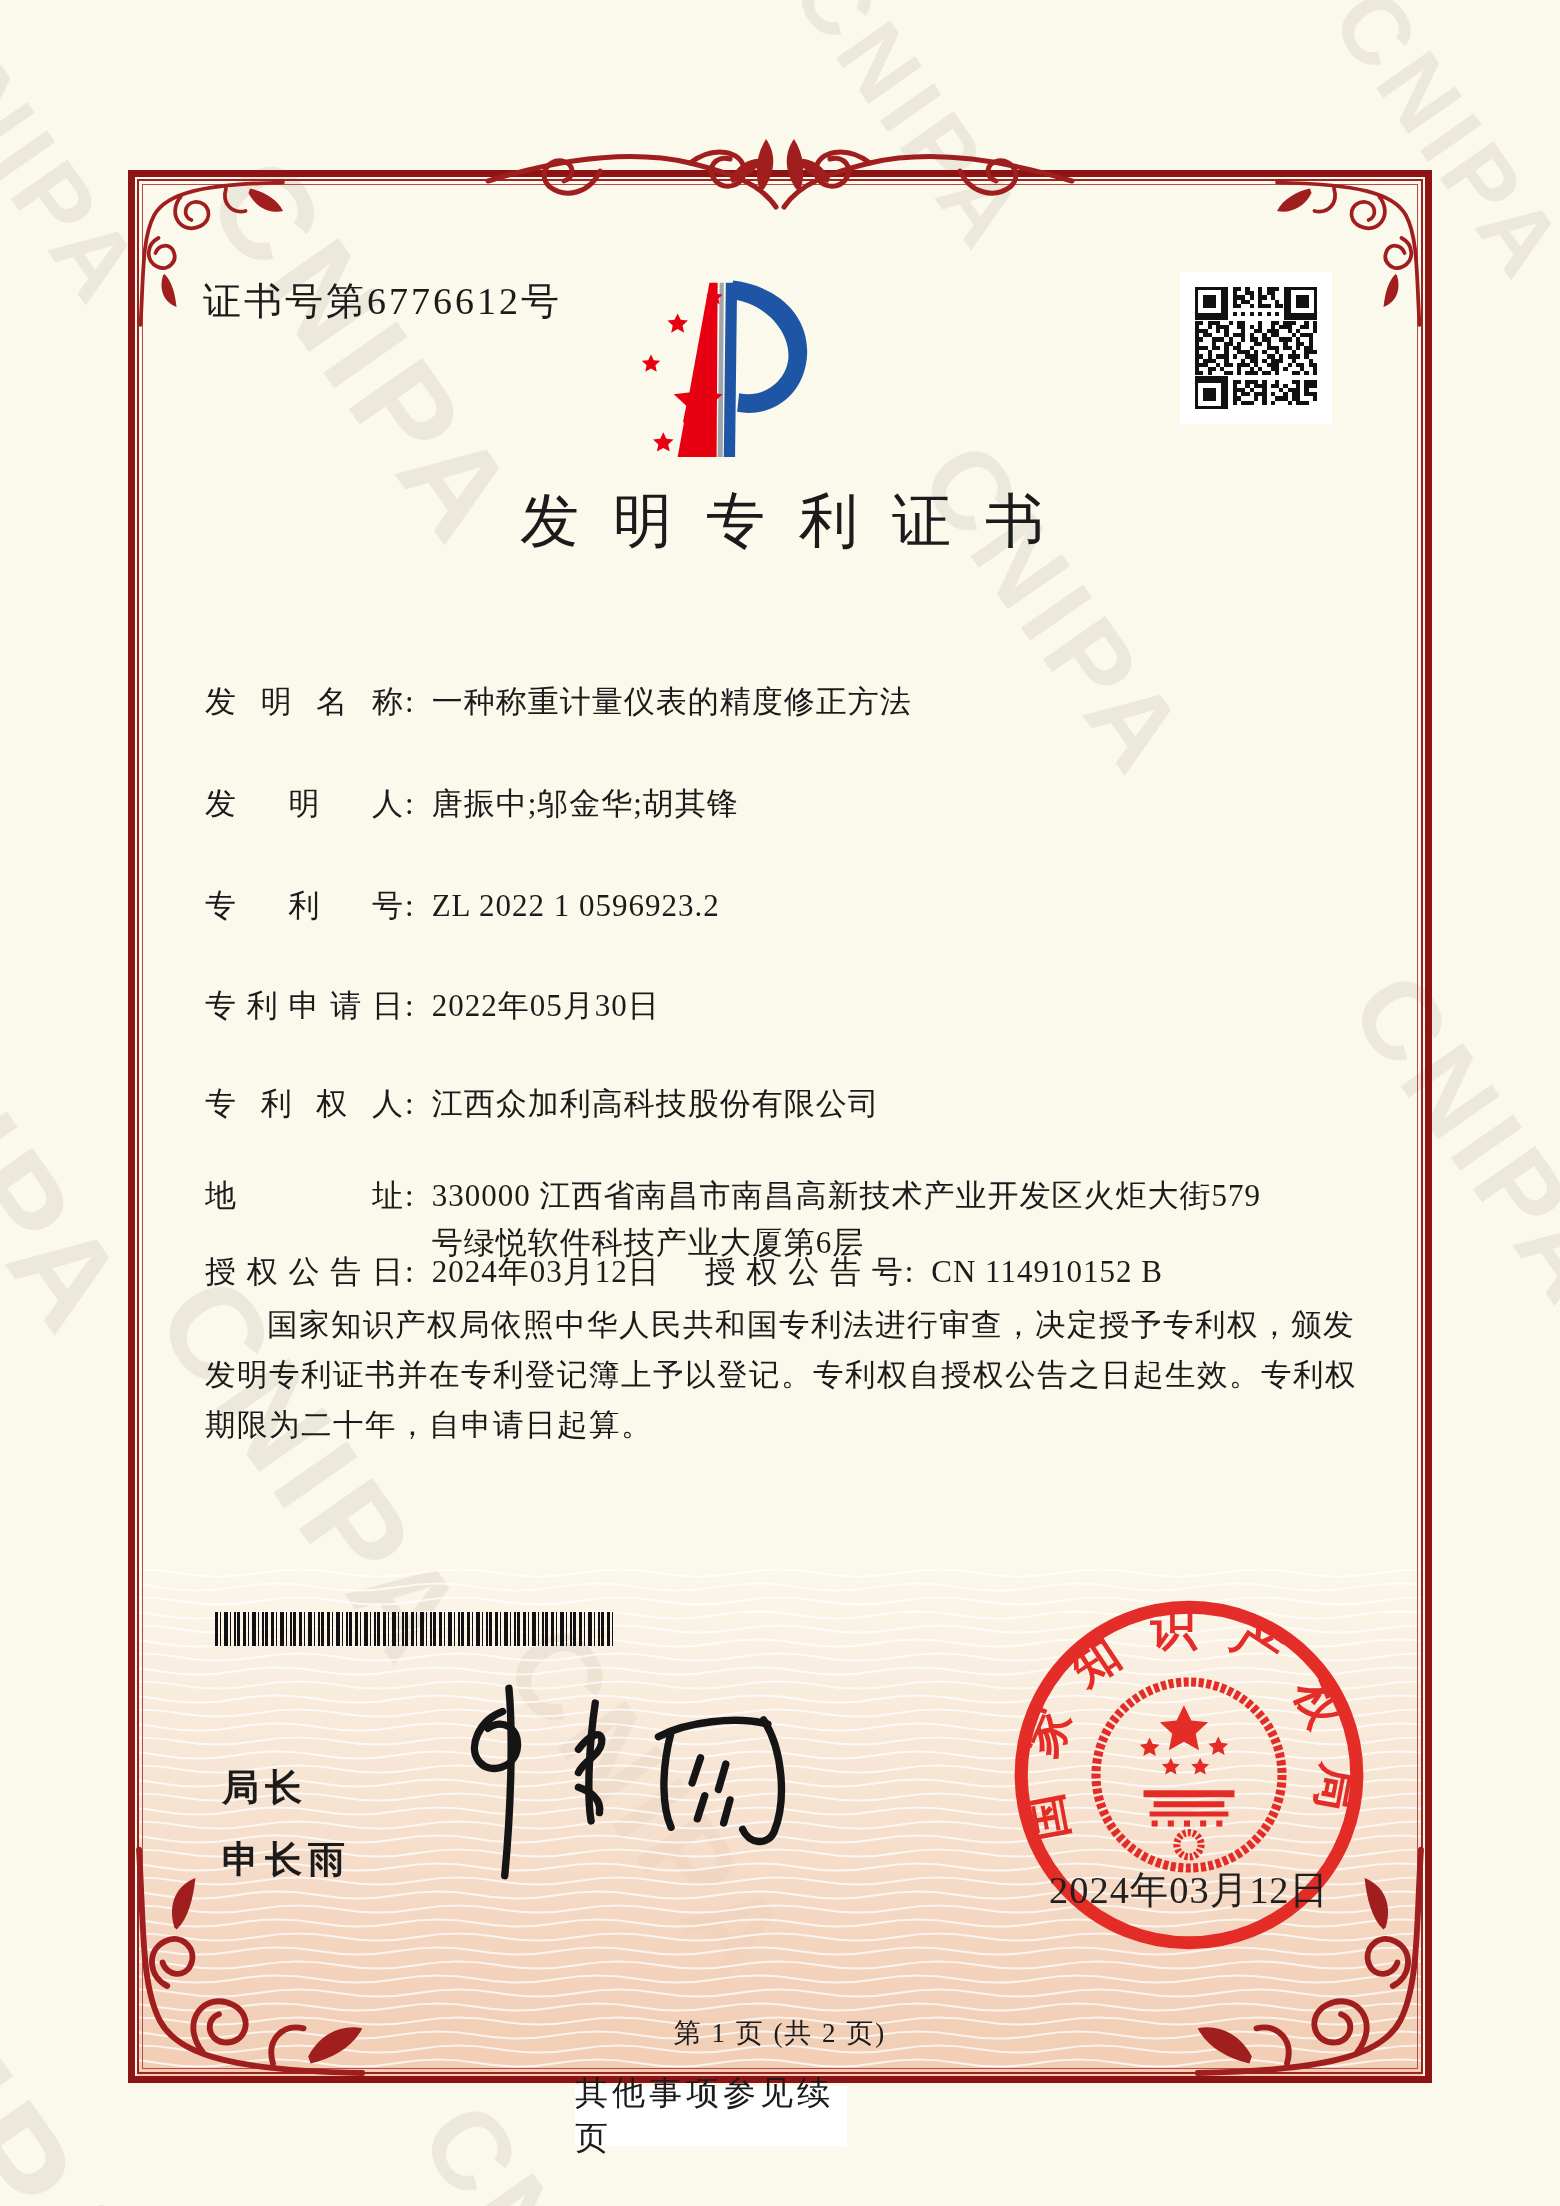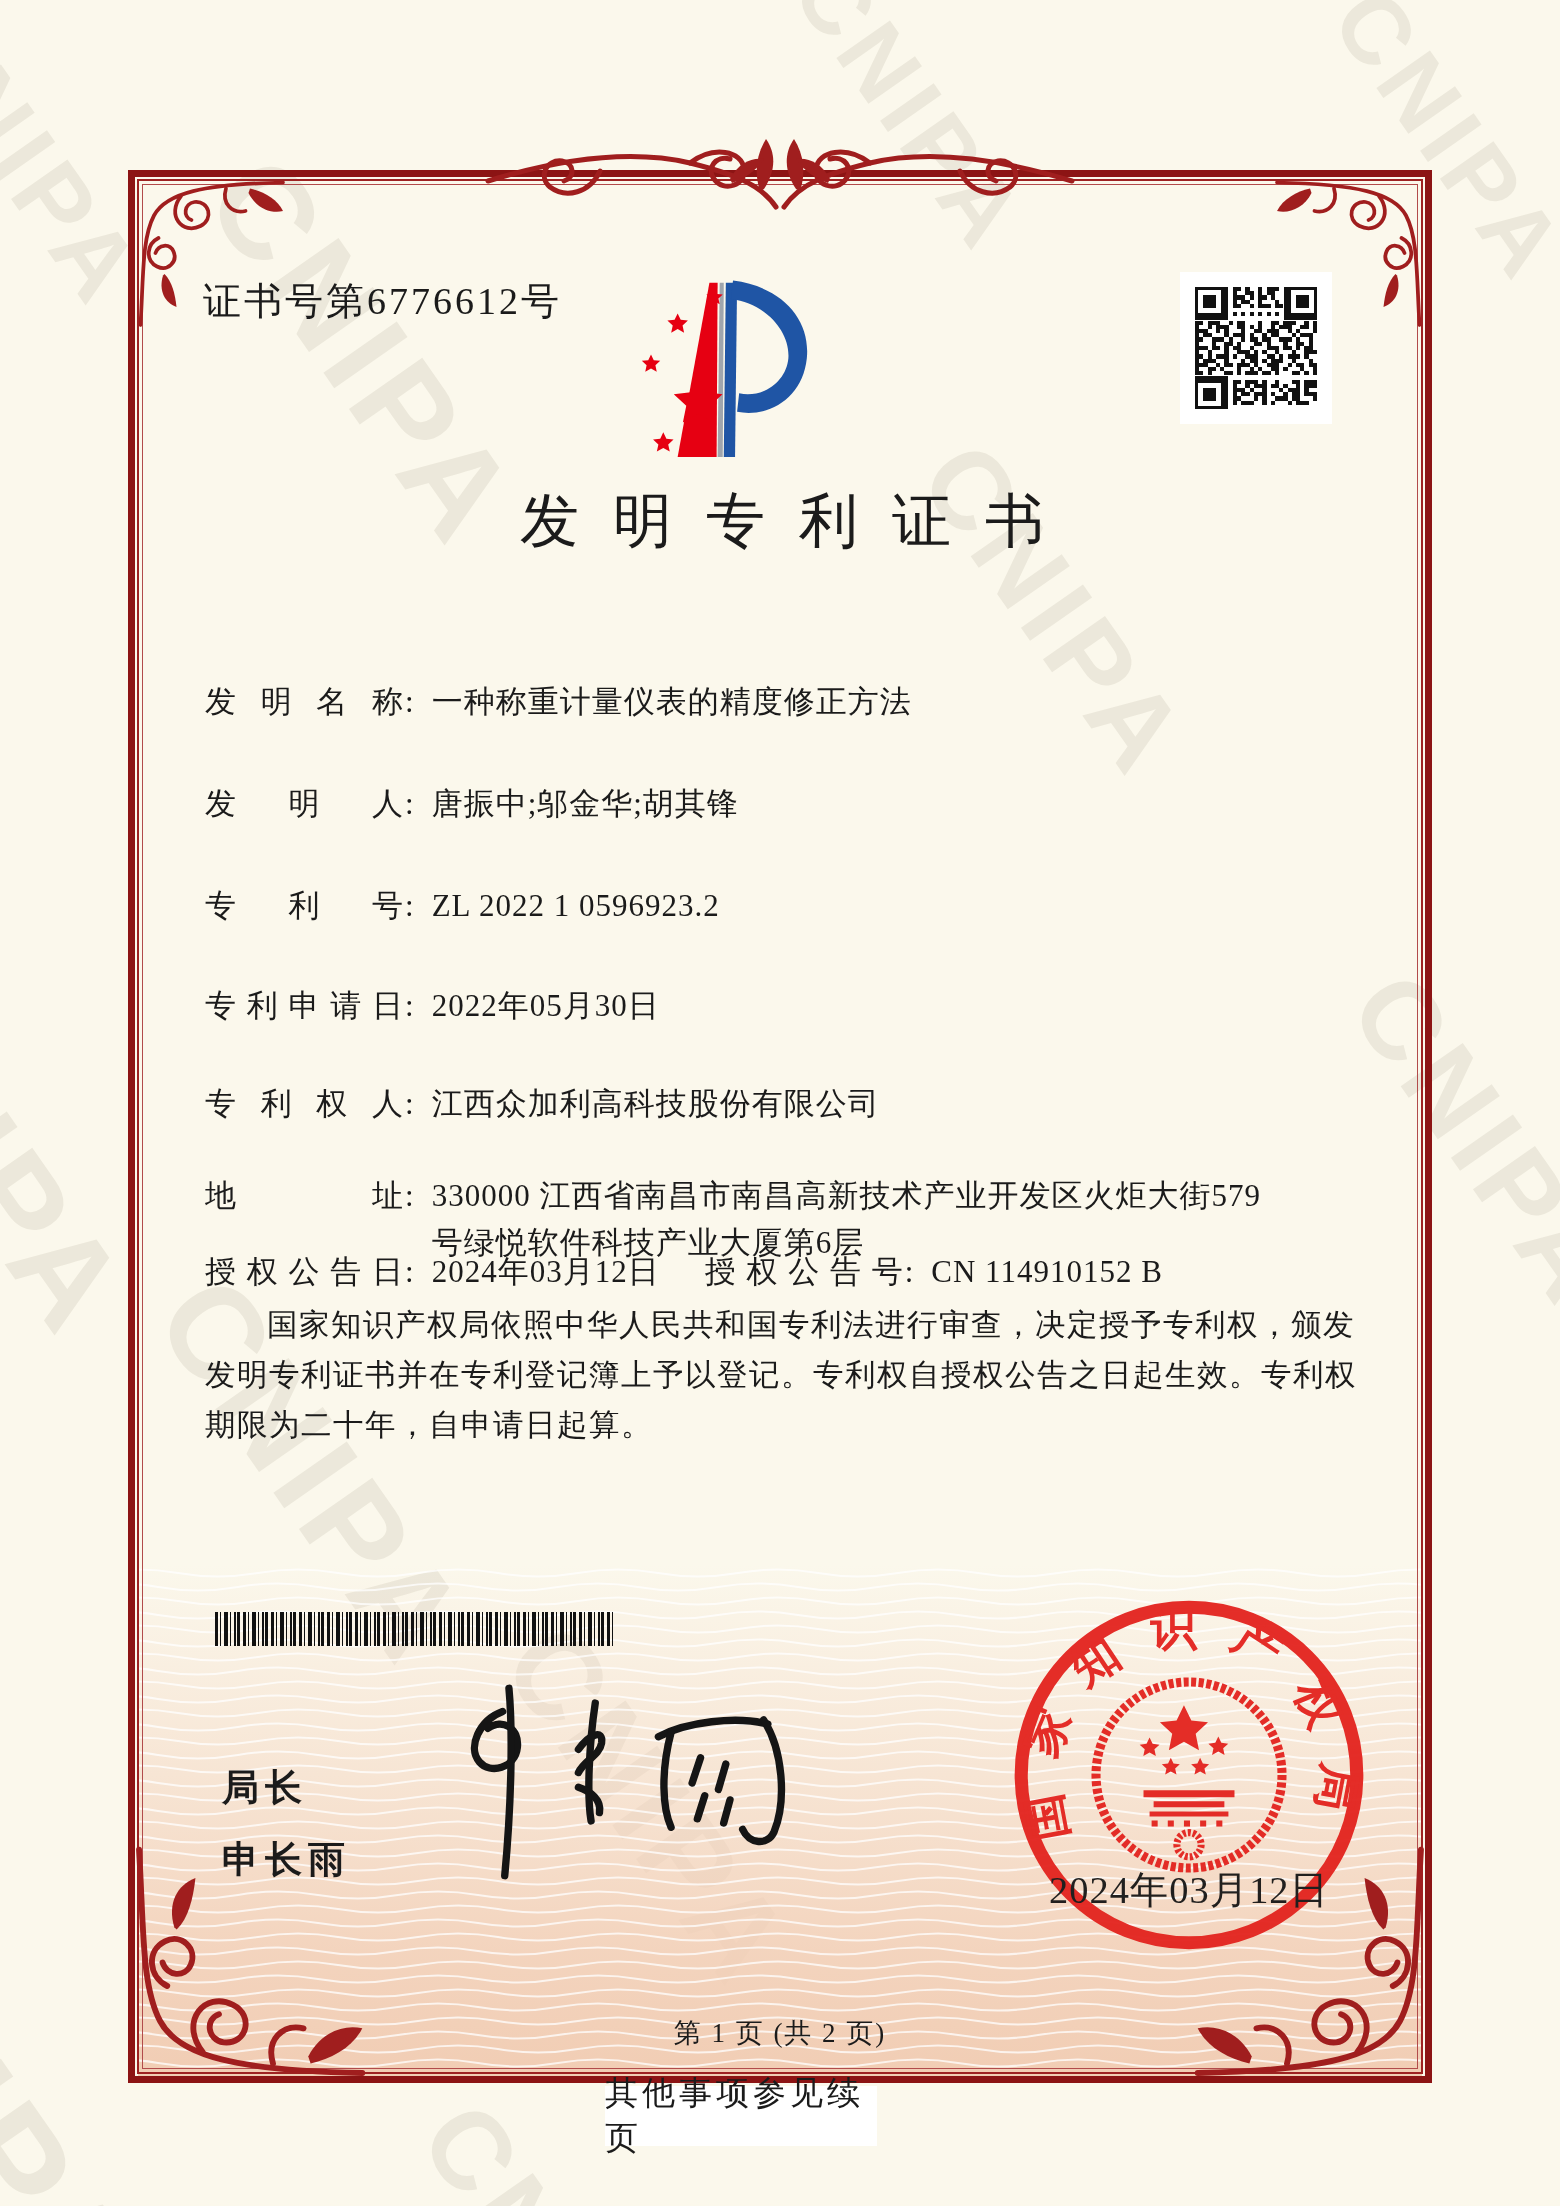--- a/index.html
+++ b/index.html
@@ -48,21 +48,21 @@
       #111 19px 21px,transparent 21px 22px,#111 22px 25px,transparent 25px 28px);}
   .director{position:absolute;left:222px;font-family:"Liberation Sans","DejaVu Sans",sans-serif;
             font-weight:bold;font-size:37px;letter-spacing:6px;z-index:4;}
   #sig{left:420px;top:1682px;z-index:4;}
   #sig path{stroke:#151515;fill:none;stroke-width:7;stroke-linecap:round;stroke-linejoin:round;}
   
   #seal{left:1002px;top:1588px;z-index:5;opacity:.95;}
   
   #pfoot{left:0;right:0;top:2015px;text-align:center;font-size:27px;letter-spacing:2px;z-index:4;}
   #note{left:575px;top:2086px;width:272px;height:60px;background:#fff;z-index:4;
-        display:flex;align-items:center;justify-content:center;font-size:33px;letter-spacing:4px;margin-left:30px;}
+        display:flex;align-items:center;justify-content:center;font-size:33px;letter-spacing:4px;}
 </style>
 </head>
 <body>
 
 <div id="page">
 
   <div class="wm" style="left:-30px;top:-20px;font-size:100px">CNIPA</div>
   <div class="wm" style="left:860px;top:-60px;font-size:95px">CNIPA</div>
   <div class="wm" style="left:1400px;top:-30px;font-size:95px">CNIPA</div>
   <div class="wm" style="left:300px;top:130px;font-size:130px">CNIPA</div>

